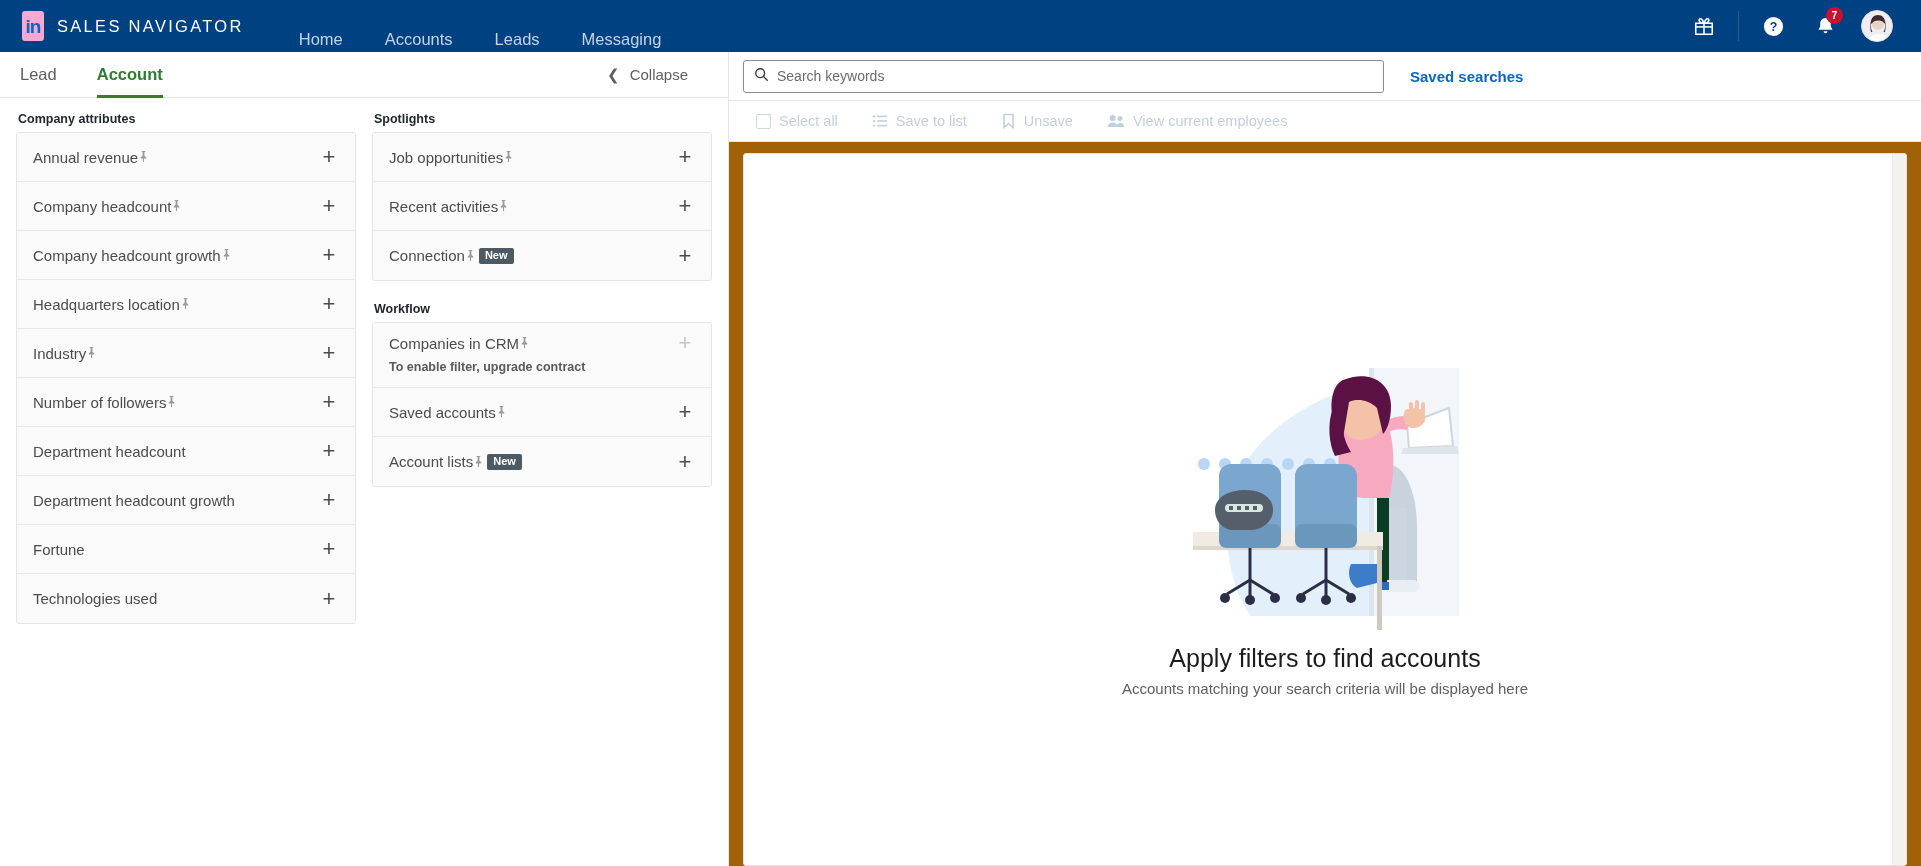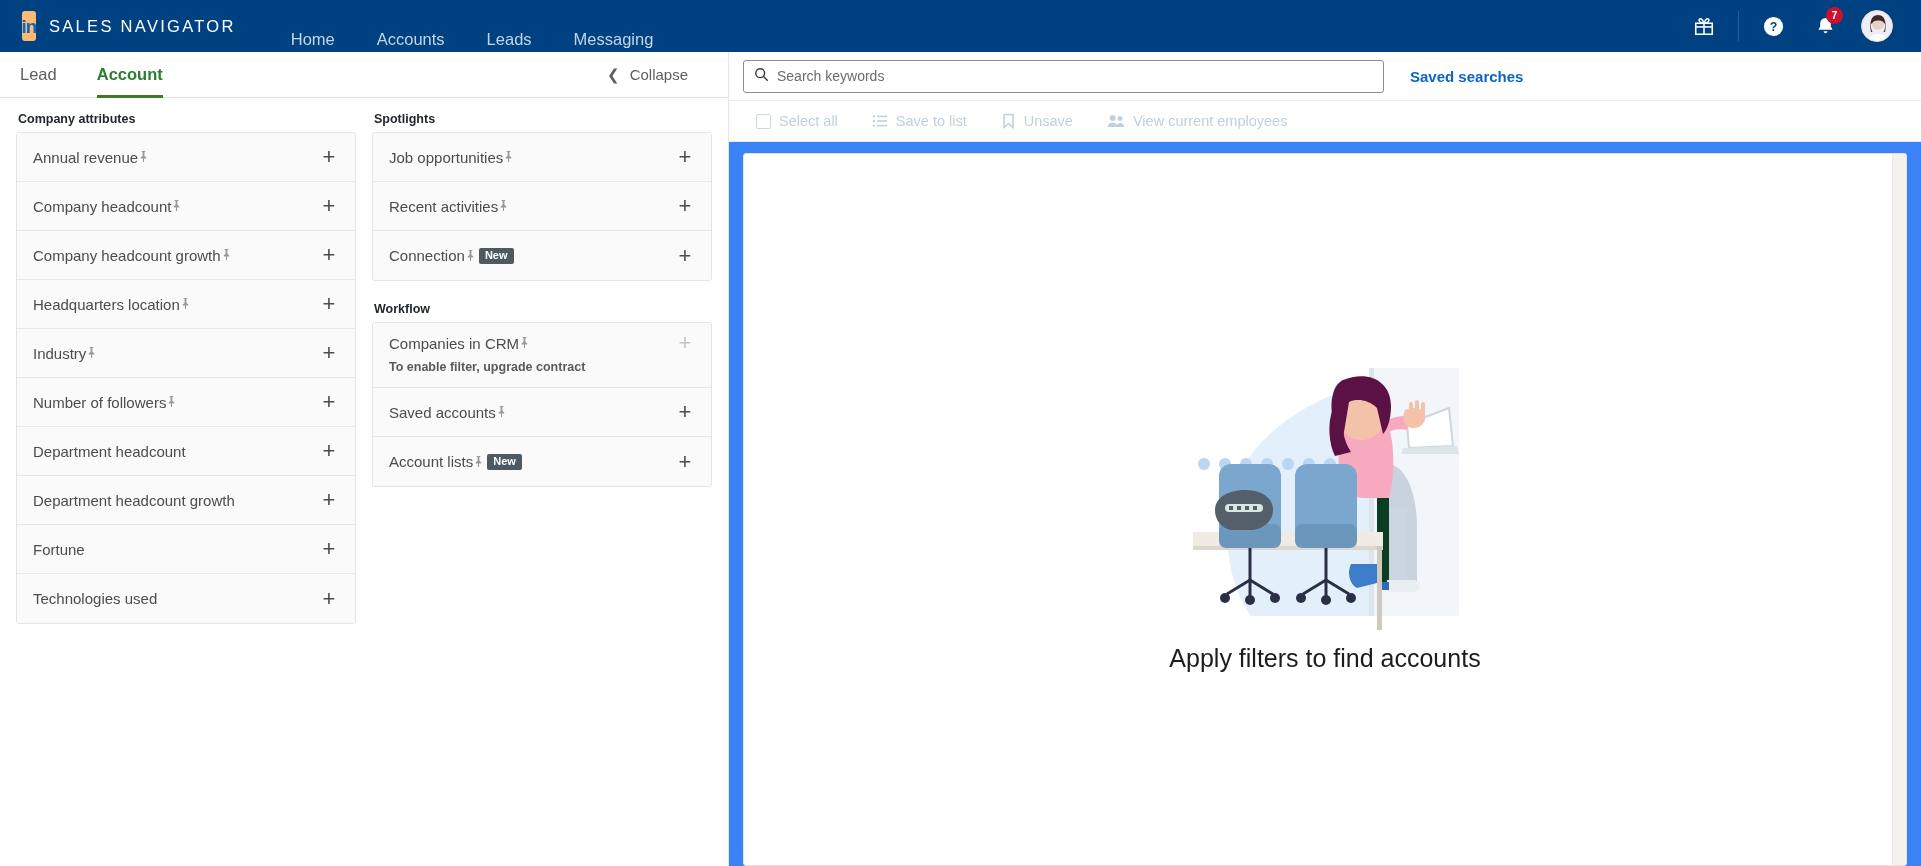--- a/index.html
+++ b/index.html
@@ -12,21 +12,21 @@
 
   
   .topnav {
     height: 52px; background: #004182;
     display: flex; align-items: center;
     padding: 0 22px 0 22px;
     position: relative;
   }
   .brand { display: flex; align-items: center; gap: 13px; margin-right: 34px; }
   .li-mark {
-    width: 14px; height: 30px; background: #fdba74; border-radius: 3px;
+    width: 22px; height: 30px; background: #f9a8d4; border-radius: 3px;
     display: flex; align-items: center; justify-content: center;
     color: #0a66c2; font-weight: bold; font-size: 19px; line-height: 1;
     letter-spacing: -1px; font-family: "Liberation Sans", sans-serif;
   }
   .brand-text {
     color: #ffffff; font-size: 16.5px; letter-spacing: 2.3px; font-weight: 400;
     white-space: nowrap;
   }
   .nav-links { display: flex; align-items: center; gap: 0px; margin-top: 26px; }
   .nav-link {
@@ -126,21 +126,21 @@
     width: 24px; text-align: center; font-weight: 300;
   }
   .plus.faded { color: #c6c6c6; }
   .sub-note {
     font-size: 12.5px; color: #5a5a5a; font-weight: bold;
     width: 100%; margin-top: 6px;
   }
 
   
   .right-panel {
-    flex: 1; background: #3b82f6; height: 814px;
+    flex: 1; background: #a16207; height: 814px;
     display: flex; flex-direction: column; position: relative; justify-content: flex-end;
   }
   .search-row {
     height: 49px; background: #ffffff; display: flex; align-items: center;
     padding: 0 24px 0 14px; border-bottom: 1px solid #e8e8e8;
   }
   .search-box {
     flex: 0 0 641px; height: 33px; border: 1px solid #8c8c8c; border-radius: 3px;
     display: flex; align-items: center; padding: 0 10px; background: #fff;
     gap: 8px;
@@ -604,19 +604,20 @@
               <g fill="#555f6b">
                   <rect x="38" y="138" width="4" height="4"></rect>
                   <rect x="46" y="138" width="4" height="4"></rect>
                   <rect x="54" y="138" width="4" height="4"></rect>
                   <rect x="62" y="138" width="4" height="4"></rect>
                 </g>
             </svg>
           </div>
 
           <div class="empty-title">Apply filters to find accounts</div>
+          <div class="empty-sub">Accounts matching your search criteria will be displayed here</div>
         </div>
         <div class="scroll-strip"></div>
       </div>
     </div>
 
   </div>
 </div>
 
 </body></html>

